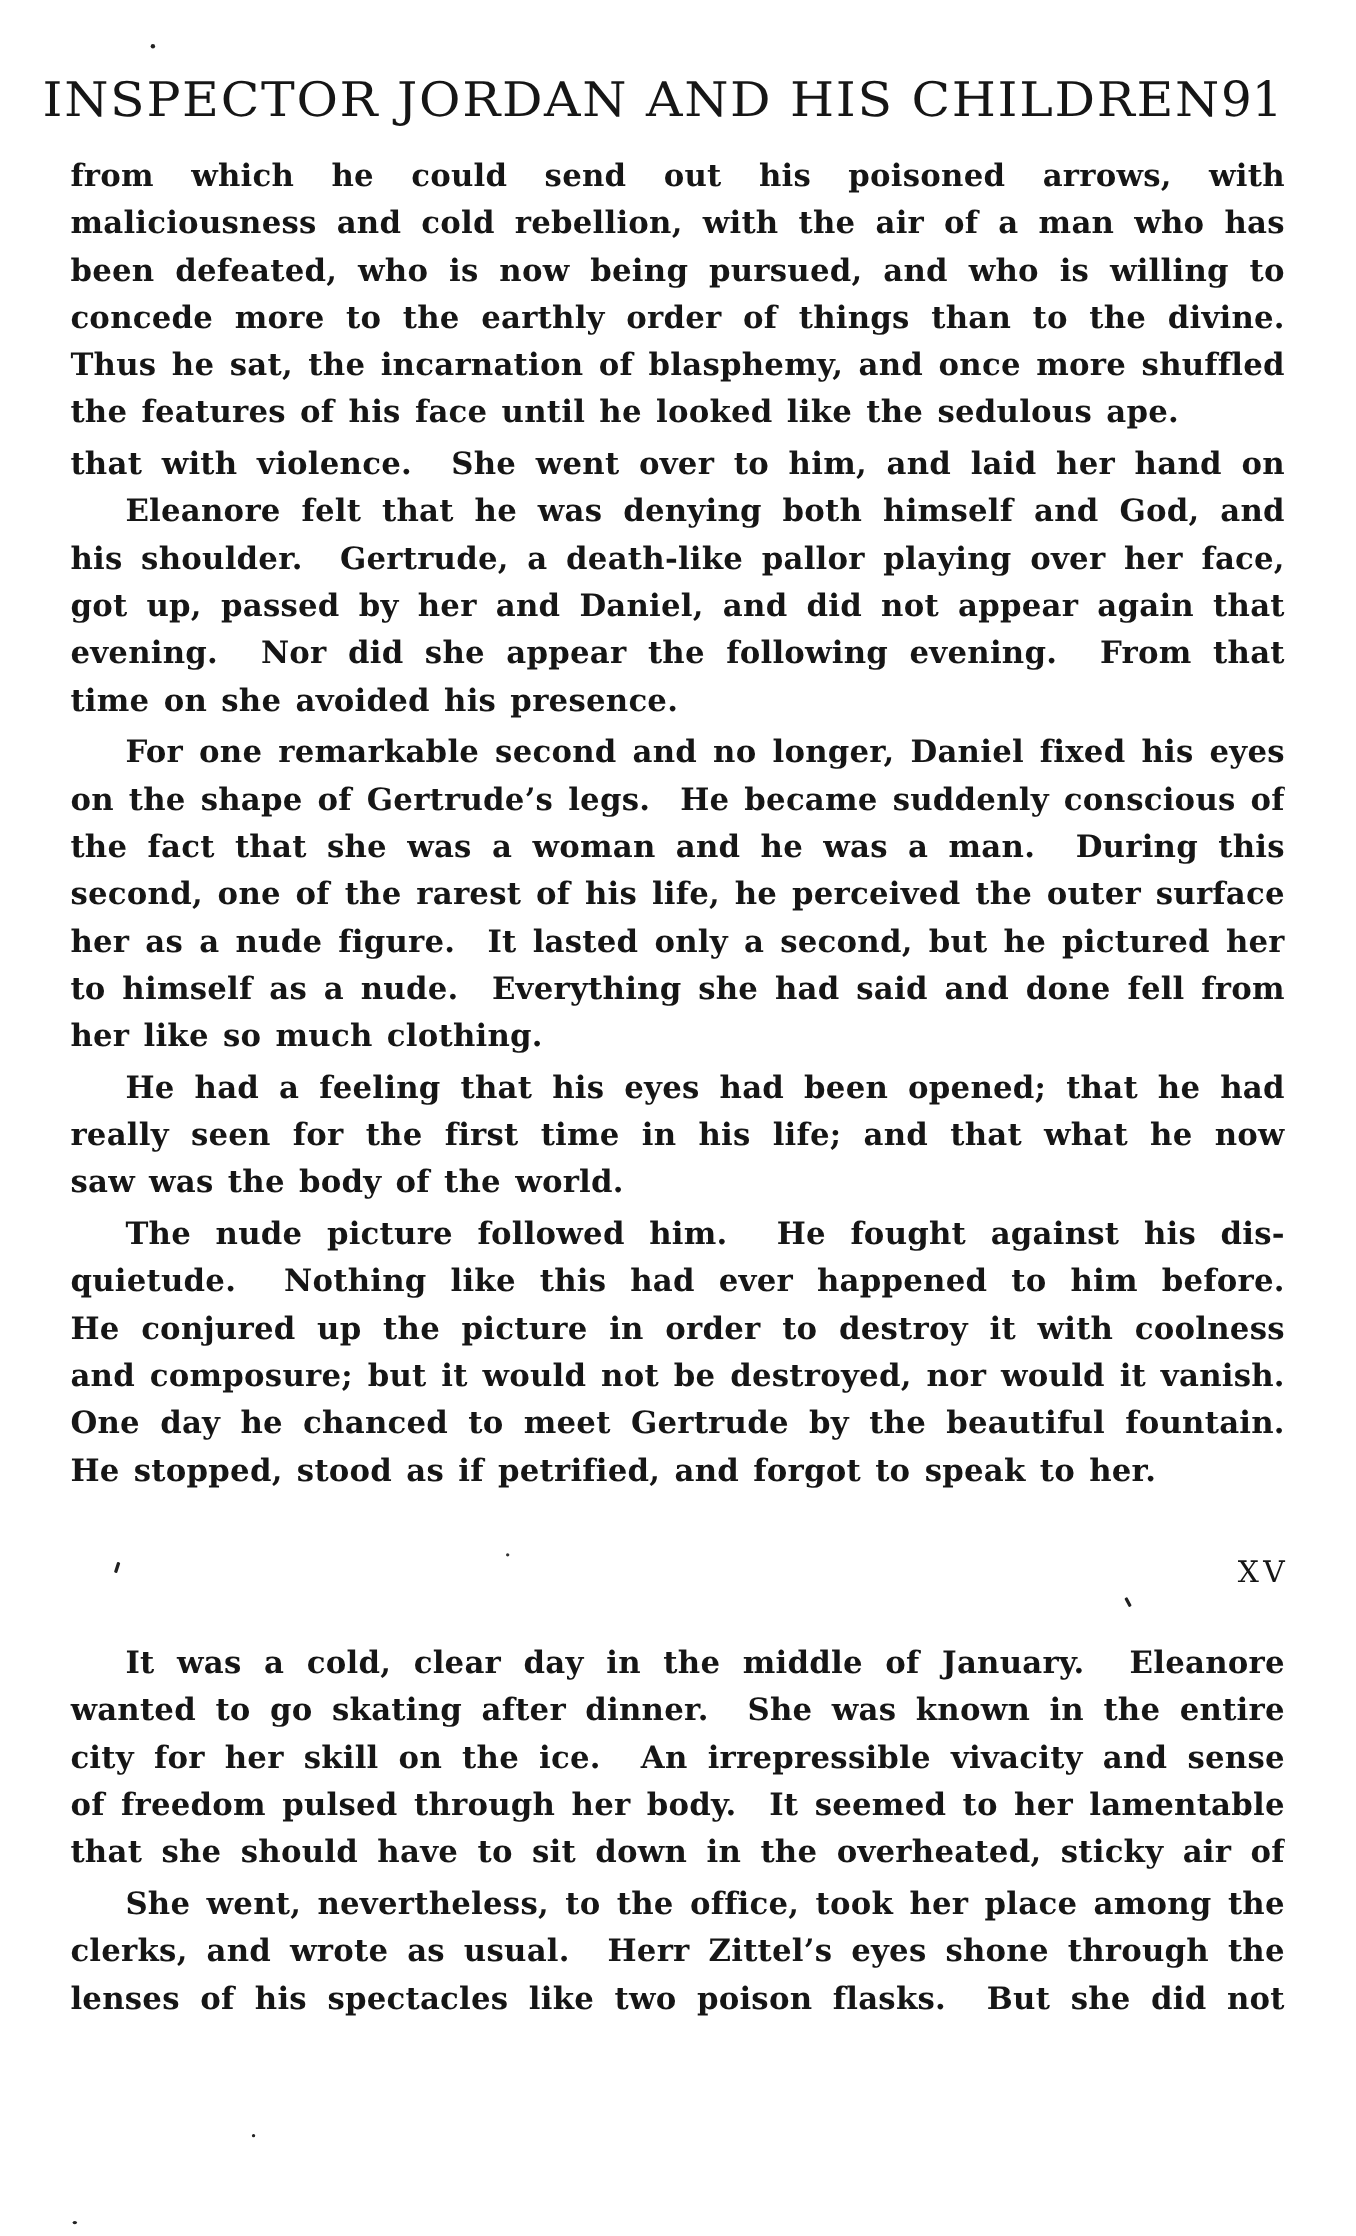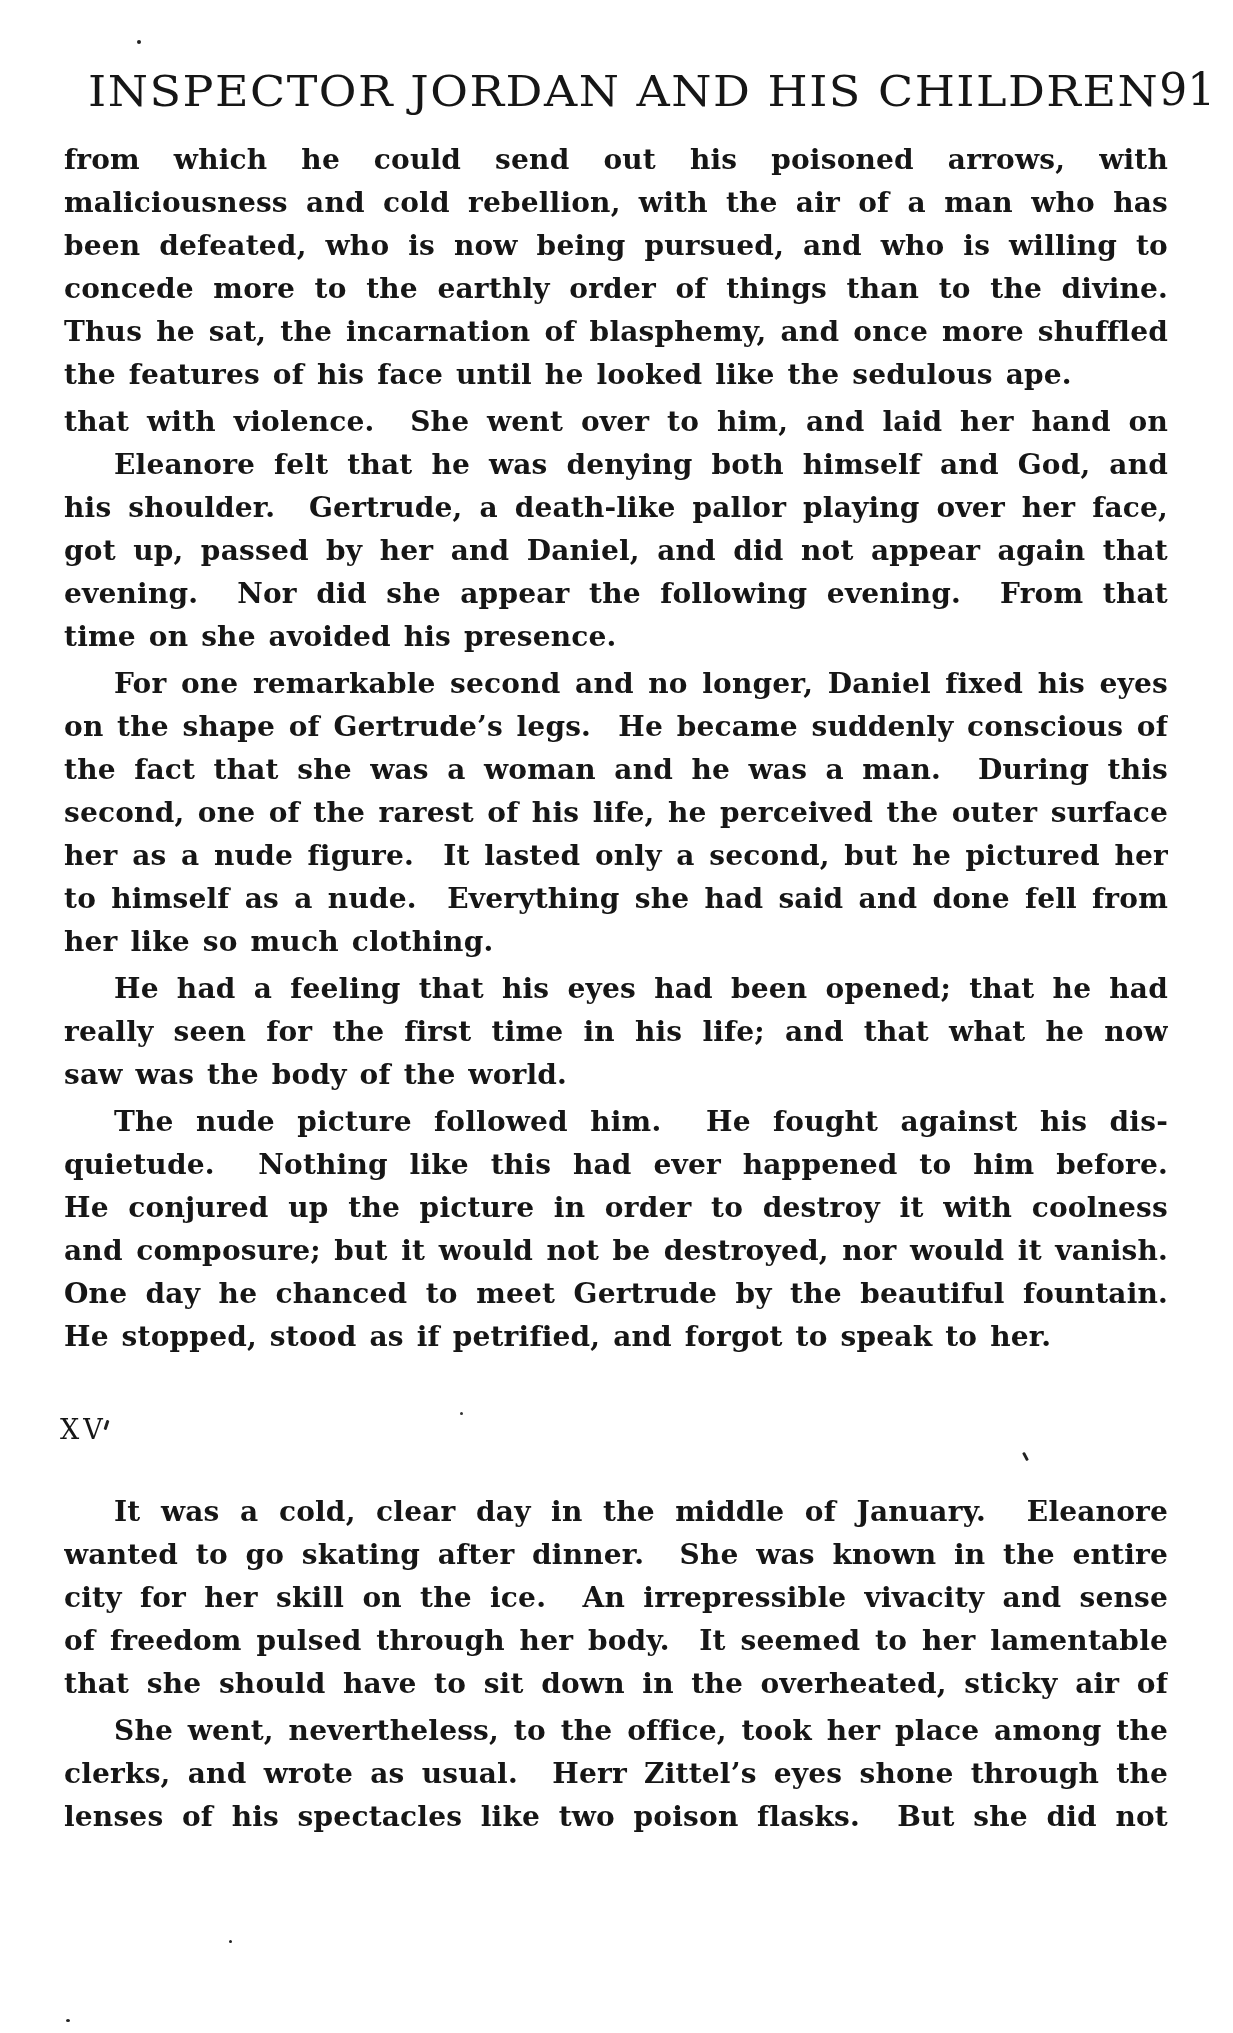--- a/index.html
+++ b/index.html
@@ -16,21 +16,21 @@
     overflow: hidden;
   }
   .page {
     position: absolute;
     inset: 0;
     padding: 62px 61px 0 60px;
     box-sizing: border-box;
   }
   header.running-head {
     display: flex;
-    justify-content: flex-start;
+    justify-content: flex-end;
     align-items: baseline;
     margin-bottom: 22px;
   }
   .running-title {
     font-size: 46px;
     letter-spacing: 1.5px;
     padding-left: 28px;
     white-space: nowrap;
     transform: scaleY(0.94);
     transform-origin: left bottom;
@@ -57,21 +57,21 @@
     white-space: pre-wrap;
     overflow: hidden;
   }
   .line.last {
     text-align-last: left;
   }
   .line.indent {
     padding-left: 50px;
   }
   .section-heading {
-    text-align: left;
+    text-align: right;
     font-size: 27px;
     letter-spacing: 4px;
     line-height: 36px;
     margin: 54px 0 42px 0;
   }
   .speck {
     position: absolute;
     background: #222222;
     border-radius: 50%;
   }

